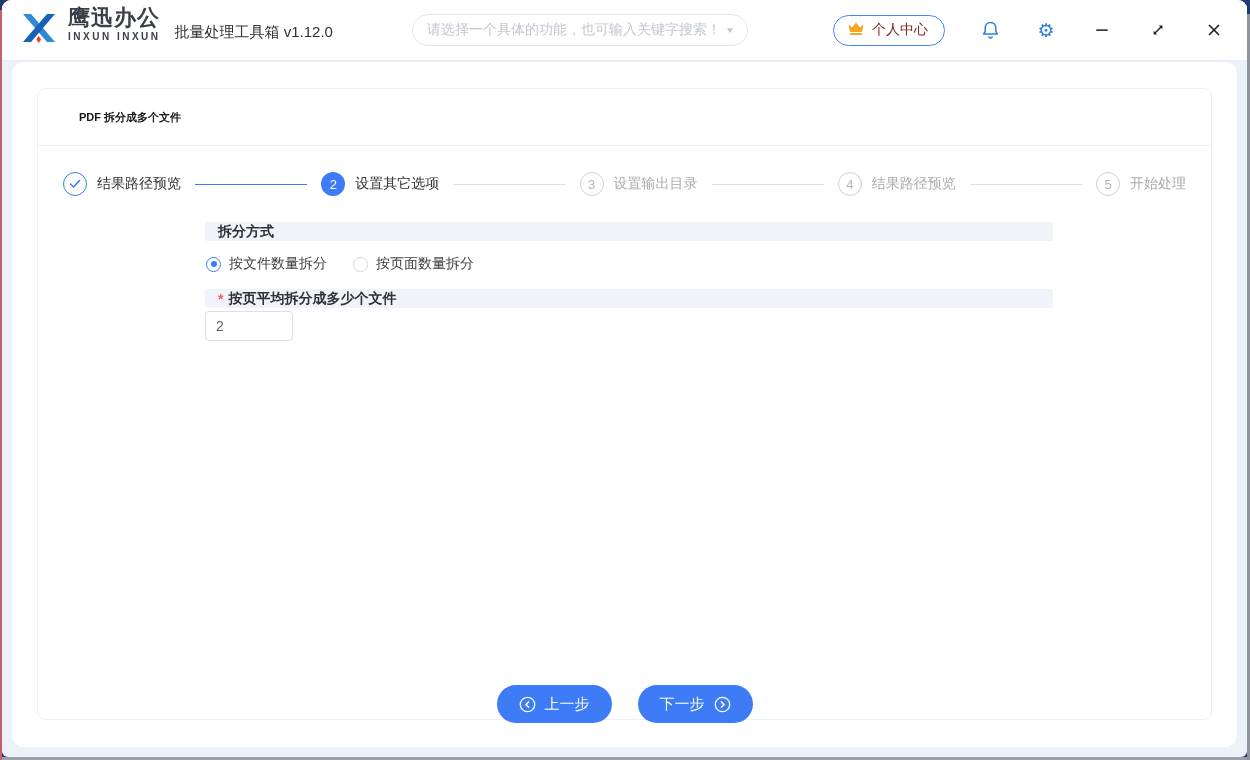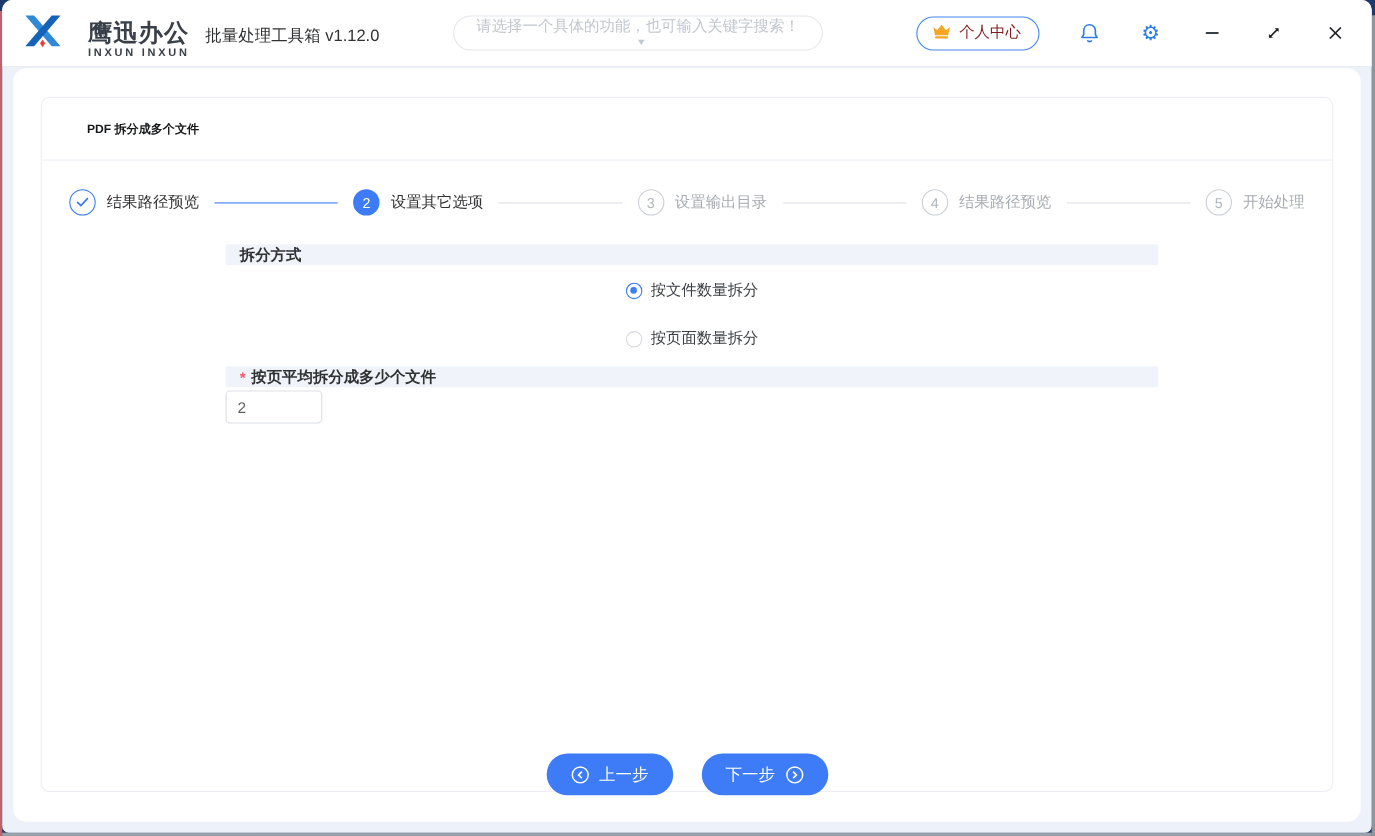--- a/index.html
+++ b/index.html
@@ -10,29 +10,29 @@
   .edge-left  { position:absolute; left:0; top:10px; bottom:0; width:2px; background:#c2616b; }
   .edge-right { position:absolute; right:0; top:14px; bottom:0; width:3px; background:#8f959d; }
   .edge-bottom{ position:absolute; left:2px; right:3px; bottom:0; height:3px; background:#9aa0a7; }
 
   .app-window { position:absolute; top:0; left:2px; right:3px; bottom:3px;
     border-radius:9px 9px 6px 6px; overflow:hidden; background:#edf1f9; }
 
   
   .header { position:relative; height:60px; background:#ffffff; display:flex; align-items:center;
     padding:0 16px; box-shadow:0 1px 0 #e9ecf2; }
-  .logo { display:flex; align-items:flex-end; gap:20px; }
+  .logo { display:flex; align-items:flex-start; gap:8px; }
   .logo-text { display:flex; flex-direction:column; line-height:1; }
   .brand { font-size:22px; font-weight:bold; color:#3a4049; letter-spacing:1px; }
   .brand-sub { font-size:10px; font-weight:bold; color:#3a4049; letter-spacing:2.5px; margin-top:3px; }
   .app-title { font-size:15px; color:#303133; margin-left:14px; margin-top:4px; }
 
   .search-select { position:absolute; left:410px; top:14px; width:336px; height:32px;
     border:1px solid #e3e6ec; border-radius:16px; background:#fff; display:flex; align-items:center;
-    padding:0 14px; cursor:pointer;flex-direction:column; }
+    padding:0 14px; cursor:pointer; }
   .search-placeholder { color:#c2c7cf; font-size:14px; flex:1; white-space:nowrap; overflow:hidden; }
   .chevron-down { color:#c2c7cf; font-size:12px; margin-left:6px; transform:scaleY(.8); }
 
   .header-right { margin-left:auto; display:flex; align-items:center; gap:34px; padding-right:6px; }
   .user-center { display:flex; align-items:center; gap:7px; height:31px; padding:0 16px 0 13px;
     border:1px solid #4285f4; border-radius:16px; color:#7f1d1d; font-size:14px; cursor:pointer; background:#fff; }
   .icon-btn { cursor:pointer; display:flex; align-items:center; justify-content:center; width:22px; height:22px; }
   .gear-glyph { font-size:19px; color:#2b7de9; line-height:1; }
 
   
@@ -60,21 +60,21 @@
   .step.pending .step-label { color:#a8abb2; }
   .step-line { flex:1; height:0; border-top:1.5px solid #dde0e6; margin:0 14px; }
   .step-line.blue { border-top-color:#3d7cf6; }
 
   
   .form-area { margin:0 0 0 167px; width:848px; }
   .section-bar { height:19px; background:#f0f4fa; display:flex; align-items:center;
     padding:0 13px; border-radius:2px; }
   .section-title { font-size:14px; font-weight:bold; color:#303133; }
   .required-mark { color:#f5576c; font-size:14px; font-weight:bold; margin-right:5px; }
-  .radio-row { display:flex; align-items:center; gap:26px; padding:14px 1px 16px;flex-direction:column; }
+  .radio-row { display:flex; align-items:center; gap:26px; padding:14px 1px 16px; }
   .radio-item { display:flex; align-items:center; gap:8px; cursor:pointer; }
   .radio-dot { width:15px; height:15px; border-radius:50%; border:1px solid #d4d7de; background:#fff; flex:none; }
   .radio-item.on .radio-dot { border:1px solid #3d7cf6; position:relative; }
   .radio-item.on .radio-dot::after { content:""; position:absolute; left:3.5px; top:3.5px;
     width:6px; height:6px; border-radius:50%; background:#3d7cf6; }
   .radio-label { font-size:14px; color:#3b3e43; }
   .num-input { margin-top:3px; width:88px; height:30px; border:1px solid #dcdfe6; border-radius:4px;
     padding:0 10px; font-size:14px; color:#606266; outline:none;
     font-family:"Liberation Sans","DejaVu Sans",sans-serif; }
 

